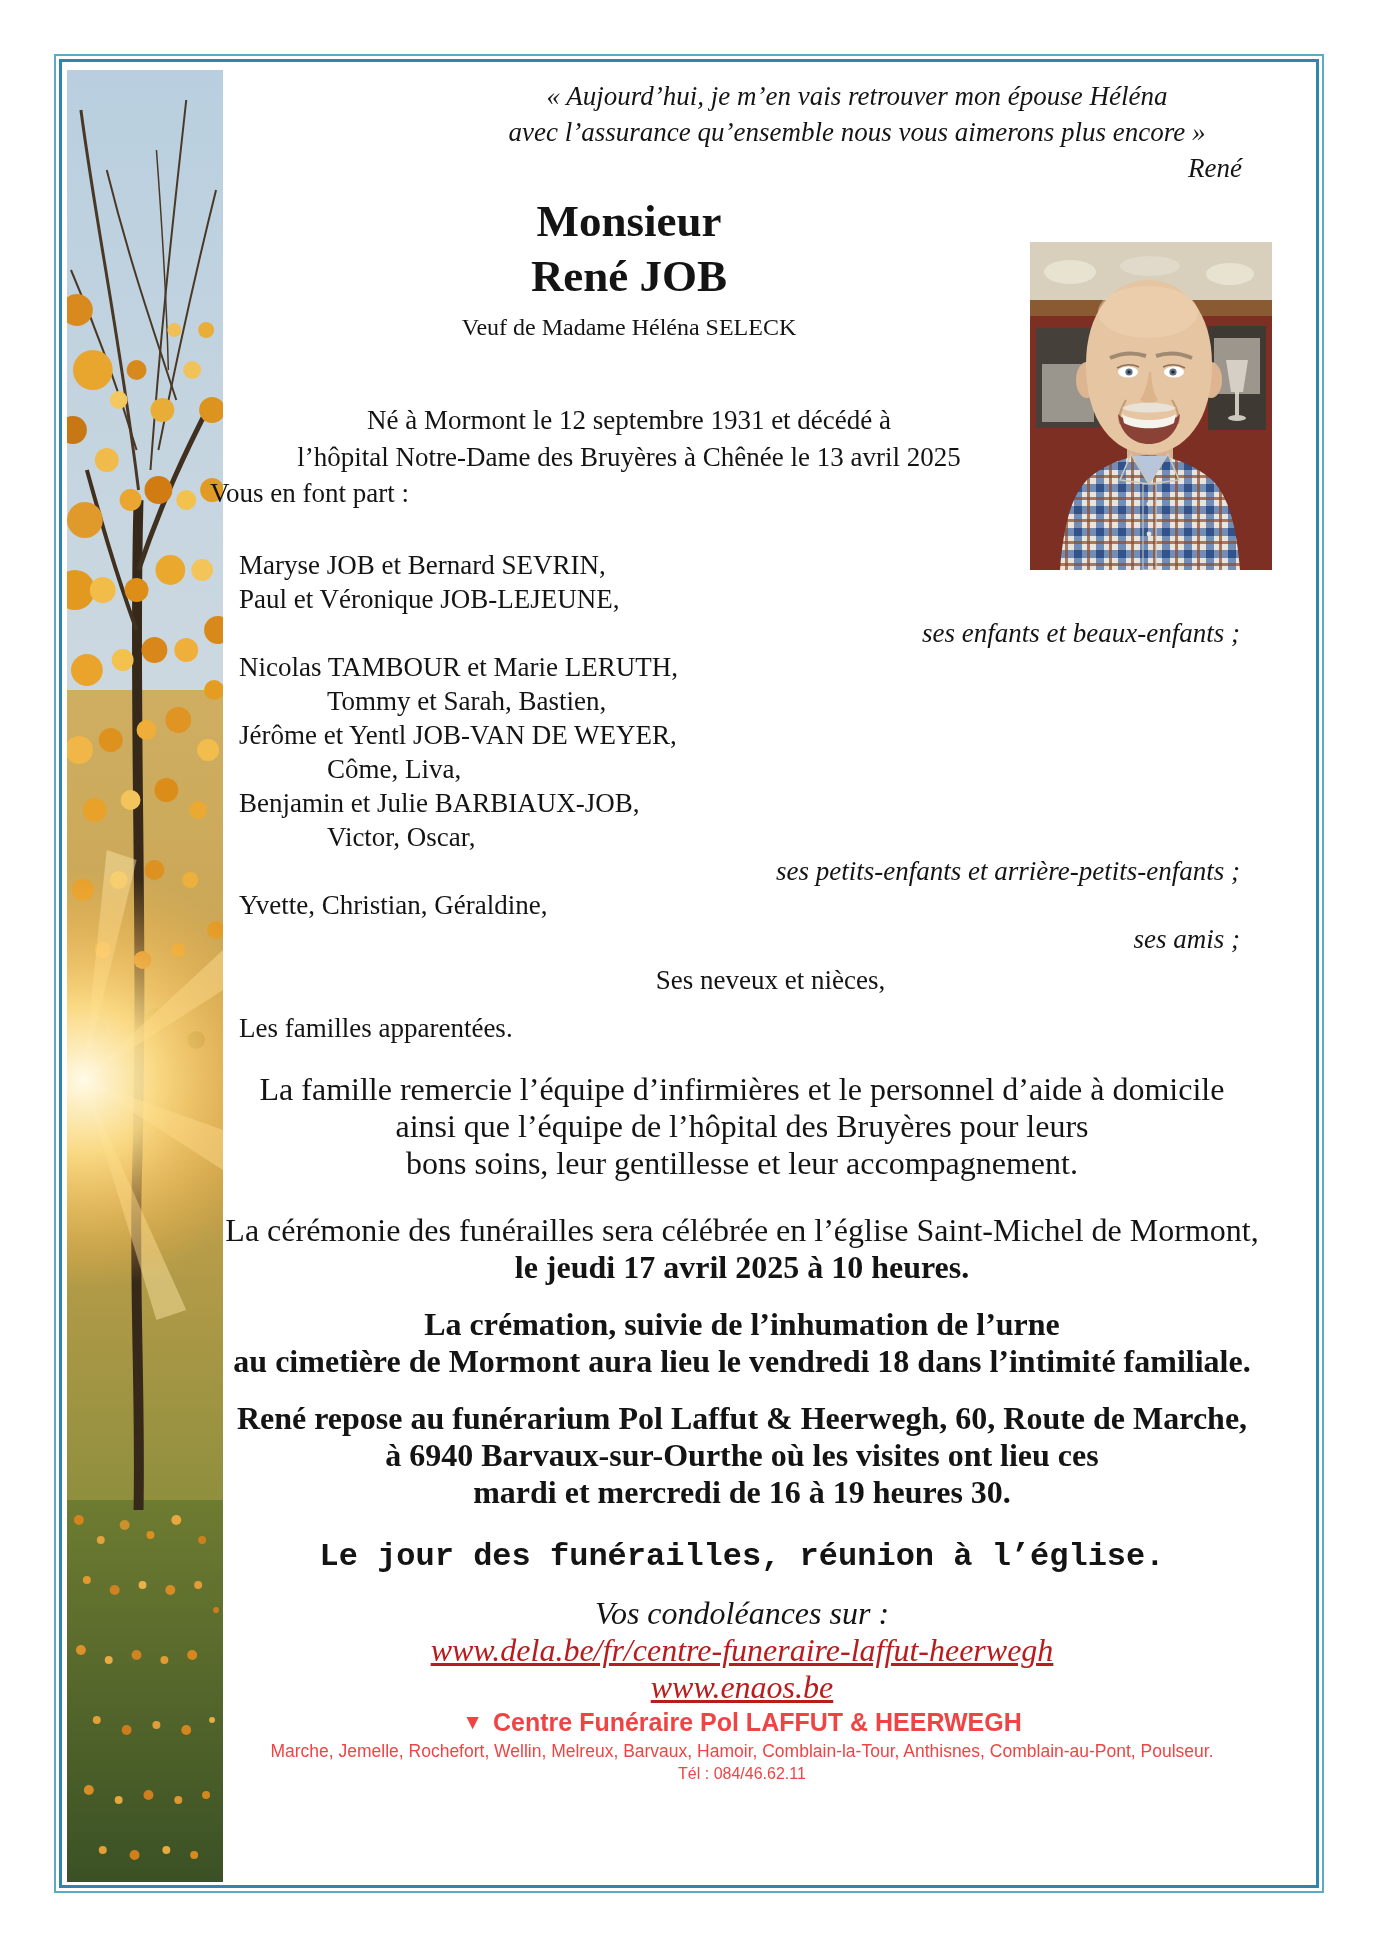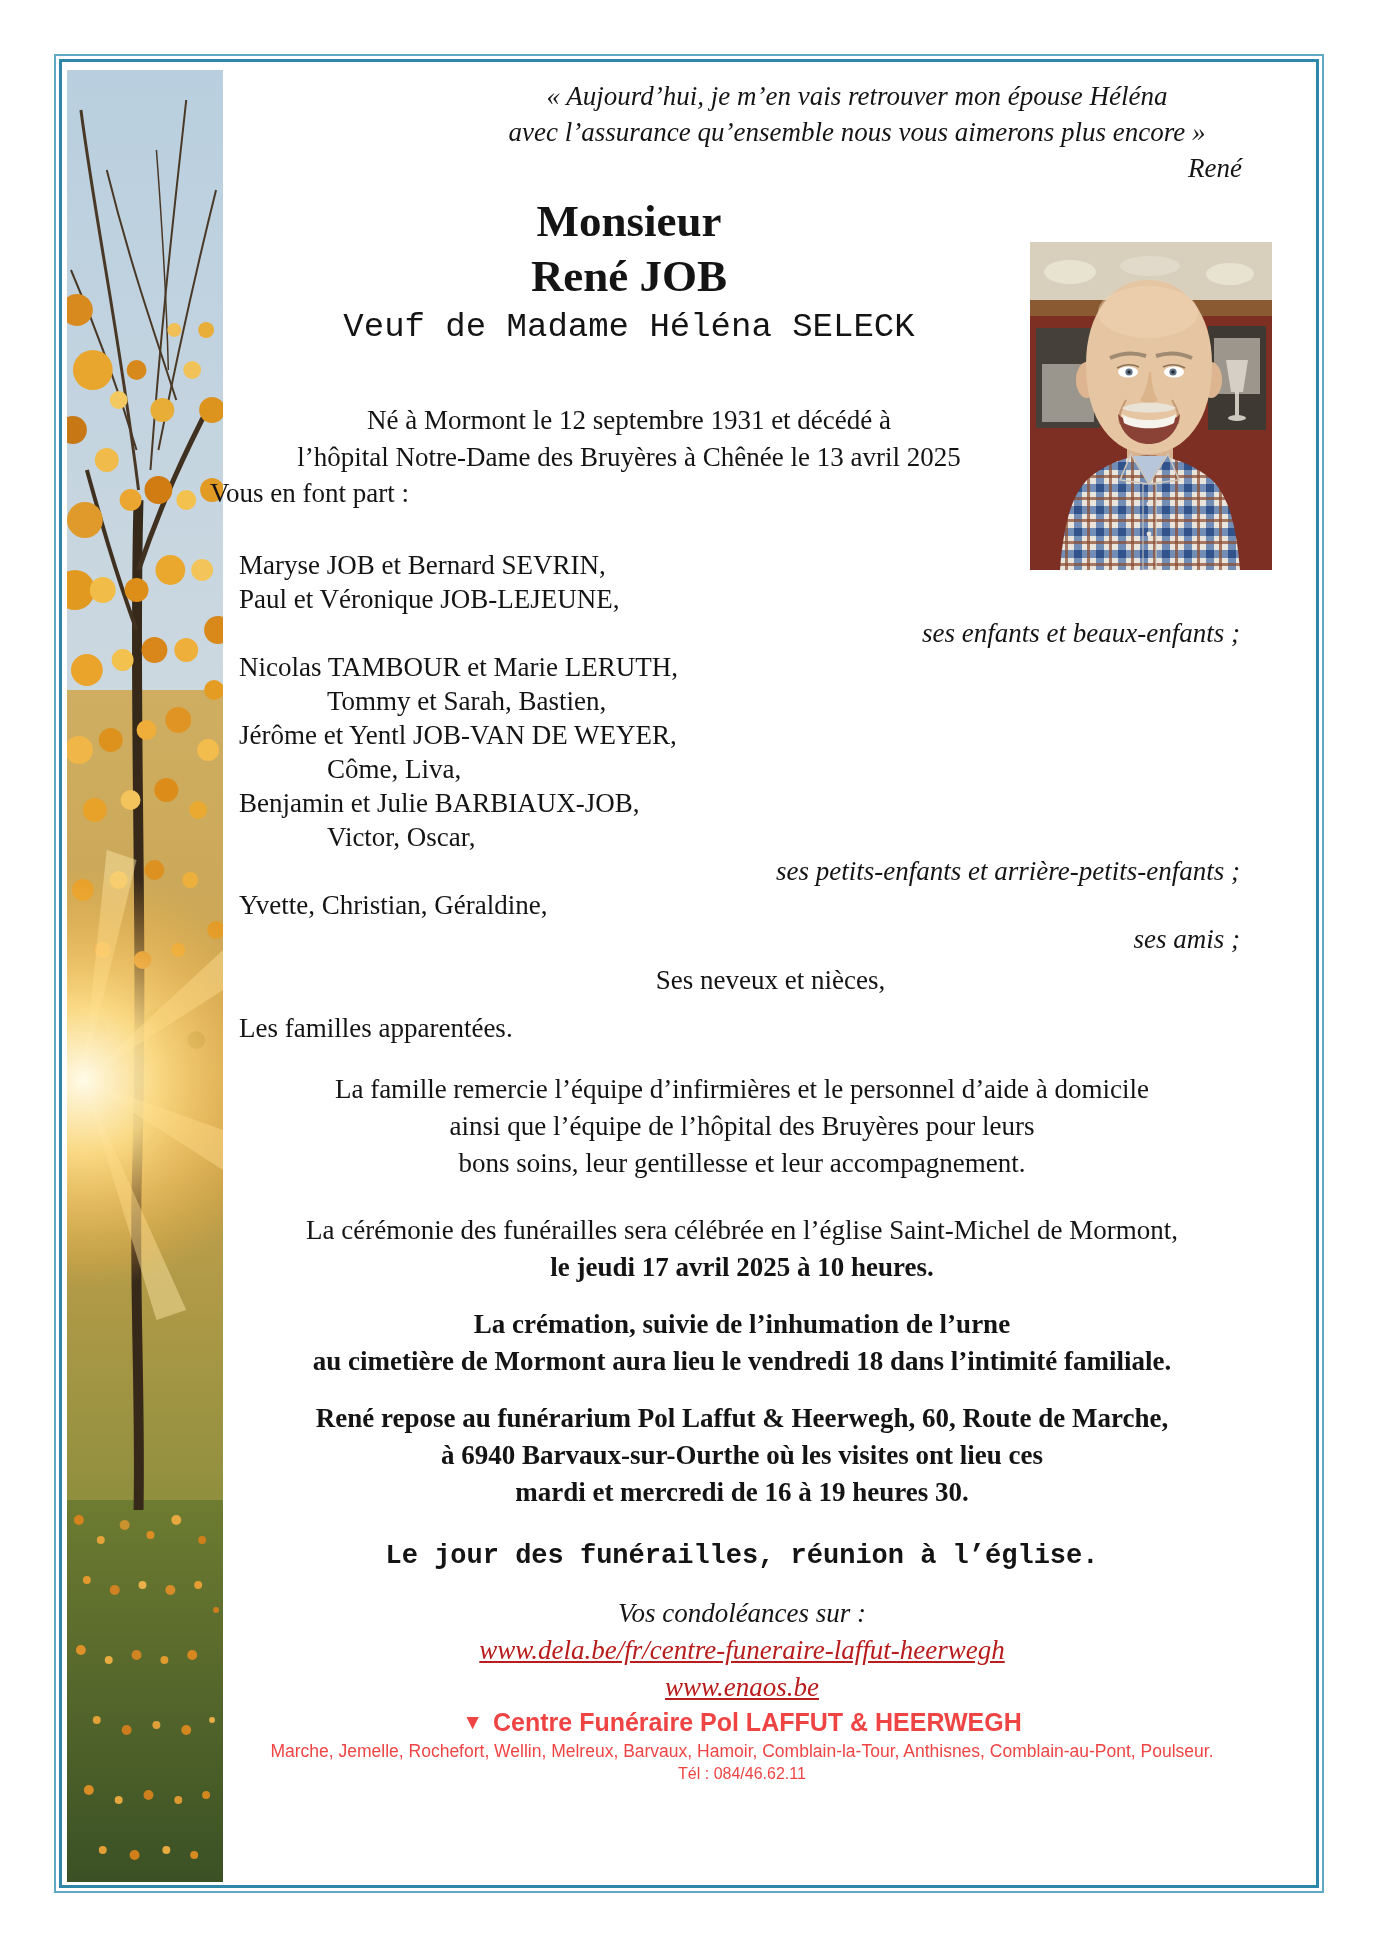--- a/index.html
+++ b/index.html
@@ -18,34 +18,34 @@
 
   .content { position:absolute; left:210px; top:62px; width:1092px; }
   .content p { margin:0; }
 
   .quote-block { width:770px; margin:16px 60px 0 auto; text-align:center;
                  font-style:italic; font-size:27px; line-height:36px; }
   .quote-sig { text-align:right; }
 
   .hdr { width:786px; margin:8px 0 0 26px; text-align:center; }
   .hdr-title { font-size:45px; font-weight:bold; line-height:55px; }
-  .hdr-sub { font-size:34px; line-height:46px;font-family:Liberation Mono, monospace; }
+  .hdr-sub { font-size:24px; line-height:46px; }
 
   .life { width:786px; margin:52px 0 0 26px; text-align:center; font-size:27px; line-height:37px; }
 
   .intro { margin:46px 0 0 29px; font-size:27px; line-height:34px; }
 
   .names { margin:38px 0 0 29px; width:1063px; font-size:27px; }
   .names p { line-height:34px; }
   .indent { padding-left:88px; }
   .rel { text-align:right; font-style:italic; padding-right:62px; }
   .gap-sm { margin-top:7px !important;text-align:center; }
   .gap-md { margin-top:14px !important; }
 
-  .center-par { width:1056px; margin-left:4px; text-align:center; font-size:27px; line-height:37px; }
+  .center-par { width:1056px; margin-left:4px; text-align:center; font-size:32px; line-height:37px; }
   .bold { font-weight:bold; }
   .mt-thanks { margin-top:26px; }
   .mt-cer { margin-top:30px; }
   .mt-blk { margin-top:20px; }
   .mt-fun { margin-top:27px;font-family:Liberation Mono, monospace; }
   .mt-cond { margin-top:20px; }
   .italic { font-style:italic; }
   .links a { color:#b91c1c; font-style:italic; text-decoration:underline; }
 
   .footer { width:1056px; margin-left:4px; text-align:center;

